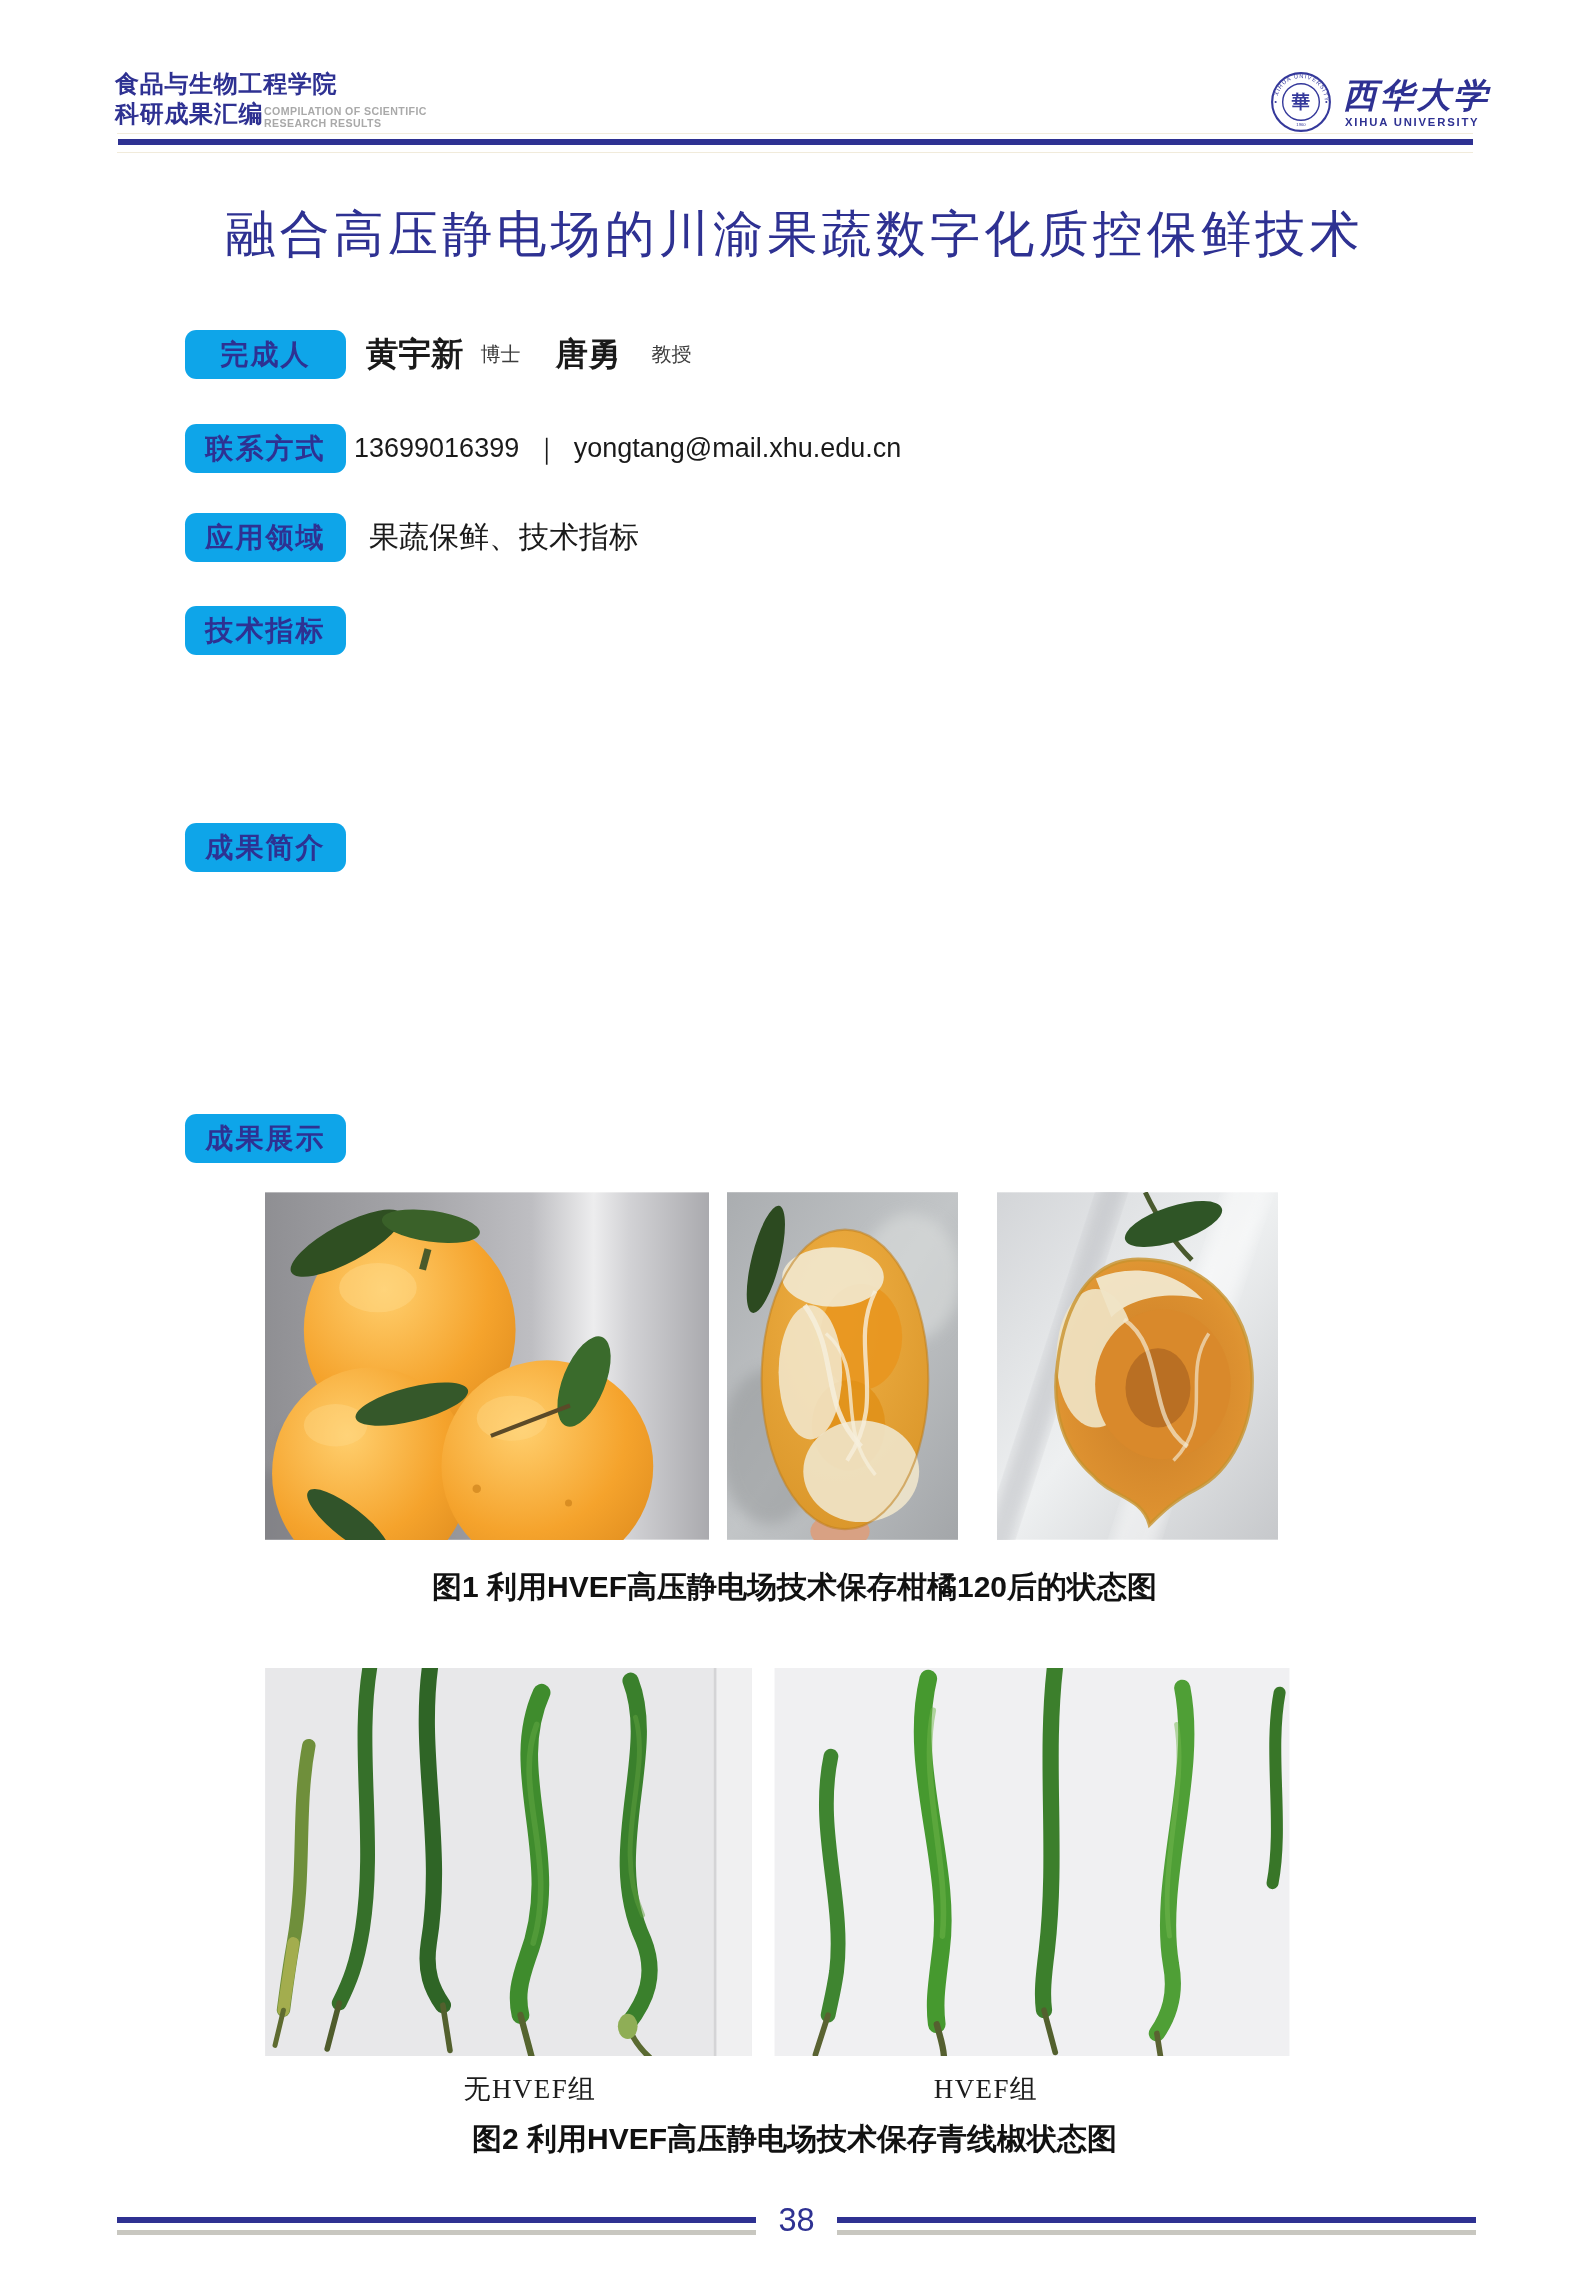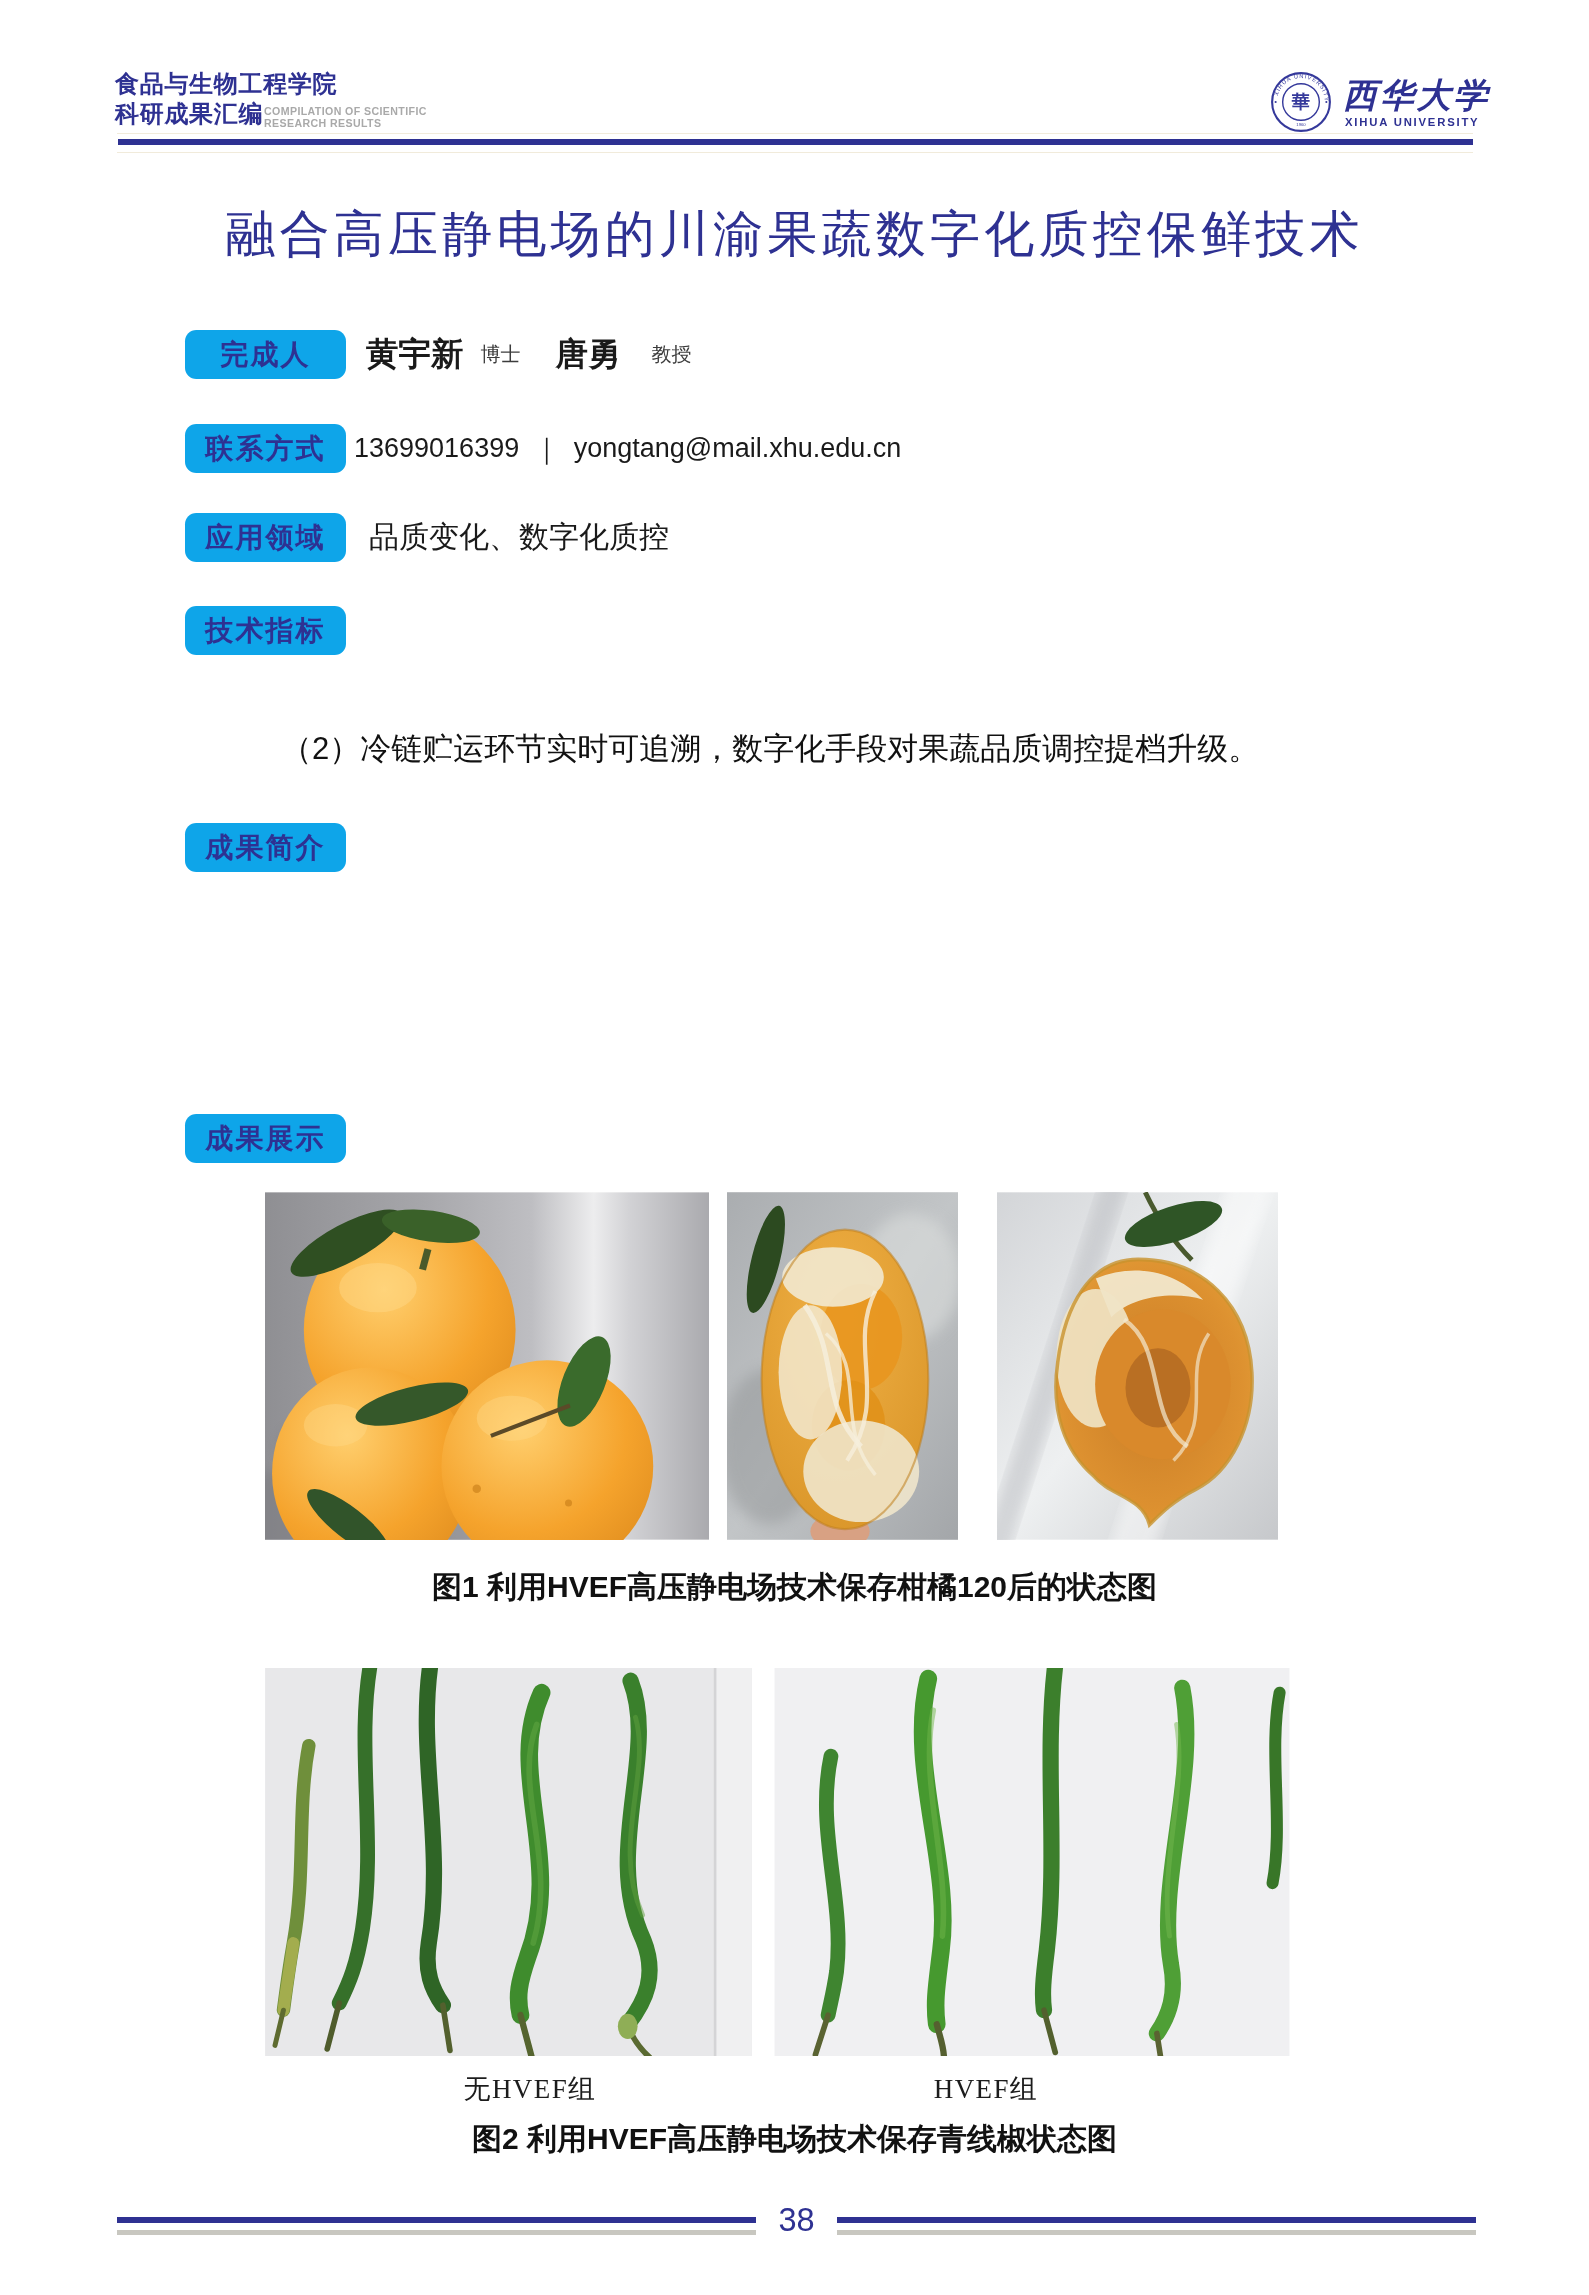--- a/index.html
+++ b/index.html
@@ -69,24 +69,23 @@
   </div>
 
   <div class="chip" style="top:424px;">联系方式</div>
   <div class="rowval" style="left:354px;top:424px;font-size:27px;">
     <span>13699016399</span>
     <span style="margin:0 14px;">｜</span>
     <span>yongtang@mail.xhu.edu.cn</span>
   </div>
 
   <div class="chip" style="top:513px;">应用领域</div>
-  <div class="rowval" style="left:369px;top:513px;font-size:30px;">品质变化、数字化质控</div>
+  <div class="rowval" style="left:369px;top:513px;font-size:30px;">果蔬保鲜、技术指标</div>
 
   <div class="chip" style="top:606px;">技术指标</div>
-  <div class="bullet" style="top:732px;">（2）冷链贮运环节实时可追溯，数字化手段对果蔬品质调控提档升级。</div>
 
   <div class="chip" style="top:823px;">成果简介</div>
 
   <div class="chip" style="top:1114px;">成果展示</div>
 
   <div class="abs" style="left:0;top:1192px;width:1589px;height:348px;">
 
     <div class="photo" style="left:265px;width:444px;">
       <svg width="444" height="348" viewBox="0 0 629 492">
         <defs>

